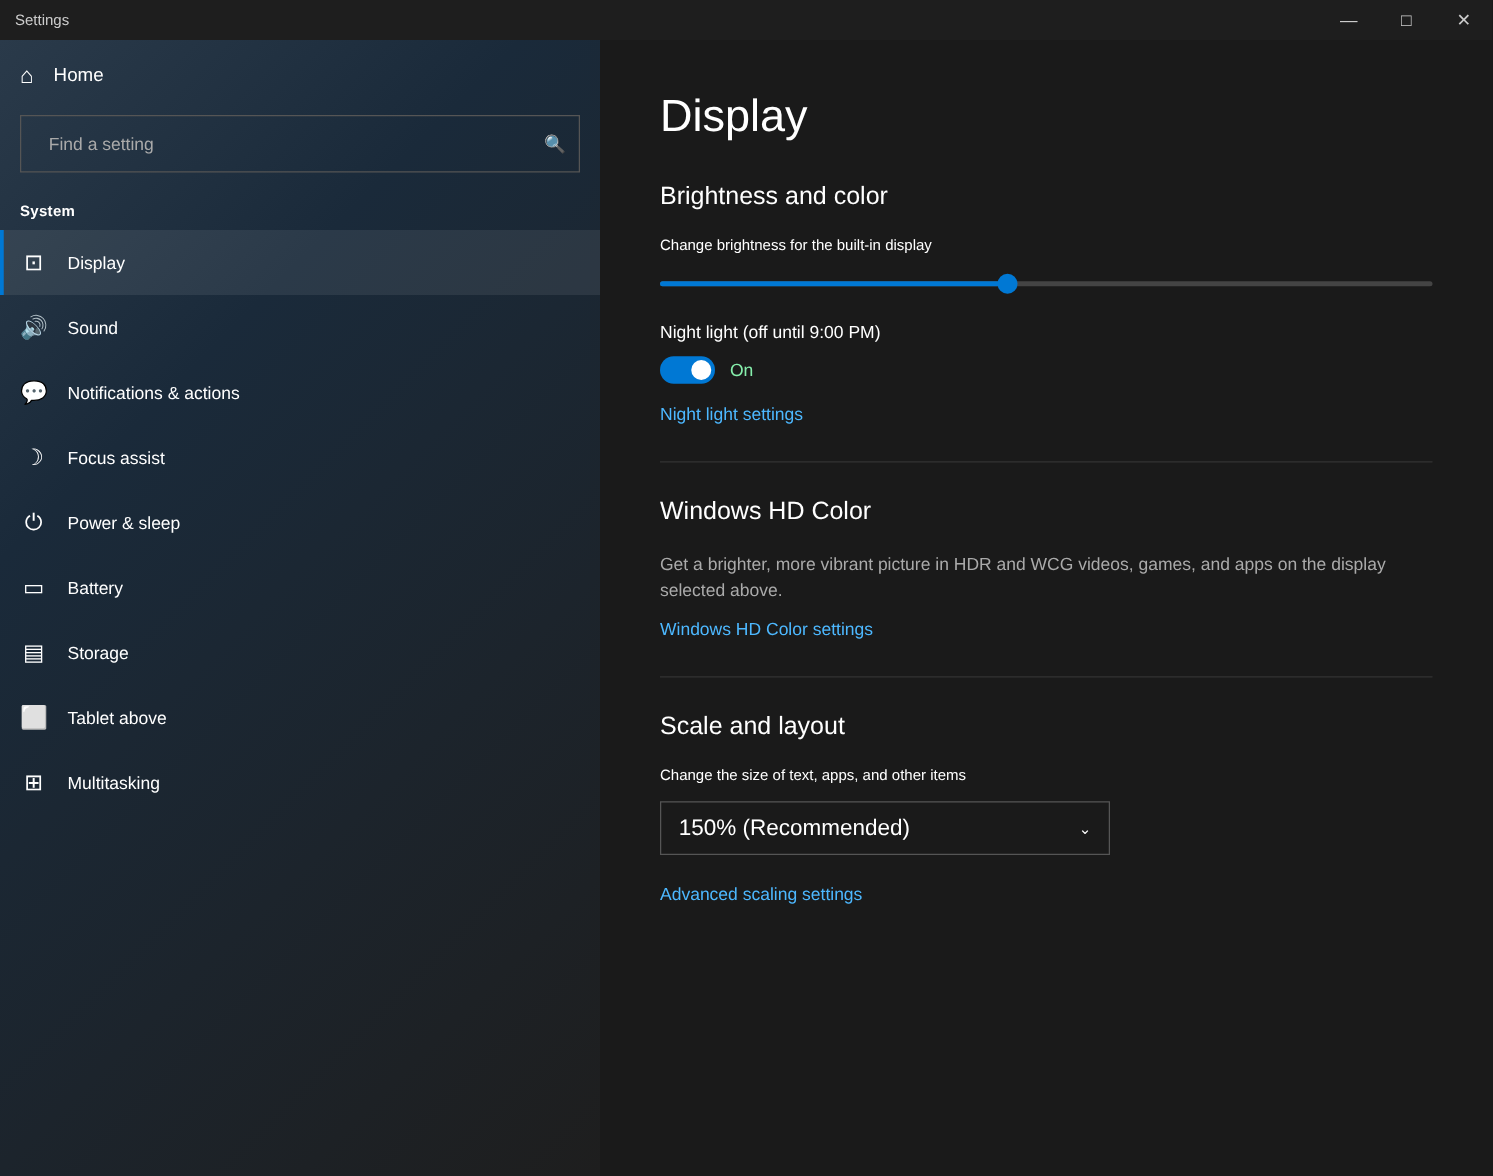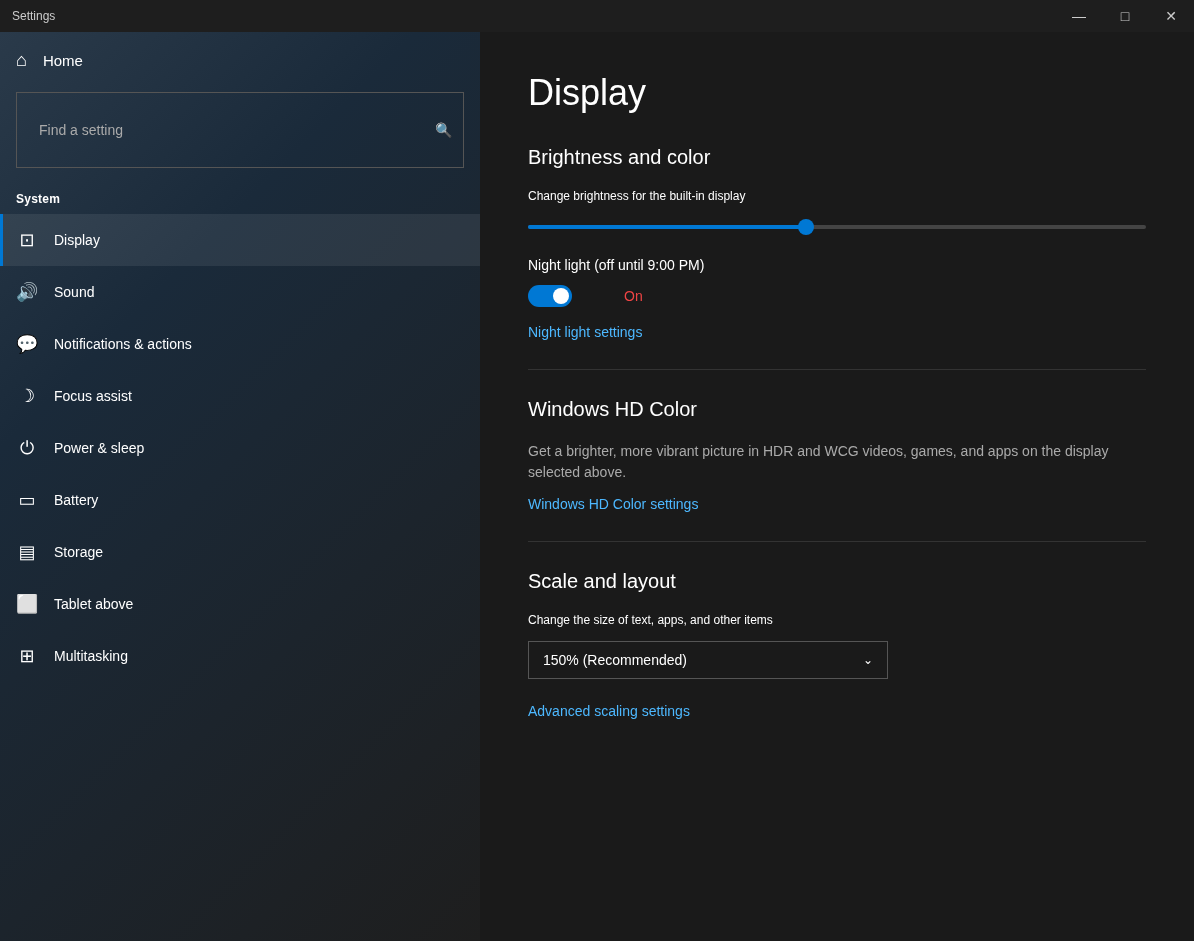--- a/index.html
+++ b/index.html
@@ -92,21 +92,21 @@
       padding: 8px 12px;
       font-size: 14px;
       outline: none;
       display: flex;
       align-items: center;
     }
     .sidebar-search-wrapper {
       display: flex;
       align-items: center;
       border: 1px solid #555;
-      padding: 21px 10px;
+      padding: 6px 10px;
       justify-content: flex-end;
     }
     .sidebar-search-wrapper input {
       border: none;
       background: transparent;
       color: #ffffff;
       font-size: 14px;
       outline: none;
       flex: 1;
     }
@@ -235,22 +235,21 @@
       top: 3px;
       right: 3px;
       width: 16px;
       height: 16px;
       background: #ffffff;
       border-radius: 50%;
     }
 
     .toggle-text {
       font-size: 14px;
-      color: #ef4444;
-      margin-left: 40px;
+      color: #86efac;
     }
 
     .link-text {
       color: #4db8ff;
       font-size: 14px;
       cursor: pointer;
       text-decoration: none;
     }
 
     
@@ -269,21 +268,21 @@
       display: flex;
       align-items: center;
       justify-content: space-between;
       border: 1px solid #555;
       padding: 10px 14px;
       width: 360px;
       cursor: pointer;
       background: transparent;
     }
     .dropdown-value {
-      font-size: 14px;
+      font-size: 18px;
       color: #ffffff;
     }
     .dropdown-chevron {
       font-size: 12px;
       color: #ffffff;
     }
   </style>
 </head>
 <body>
 

